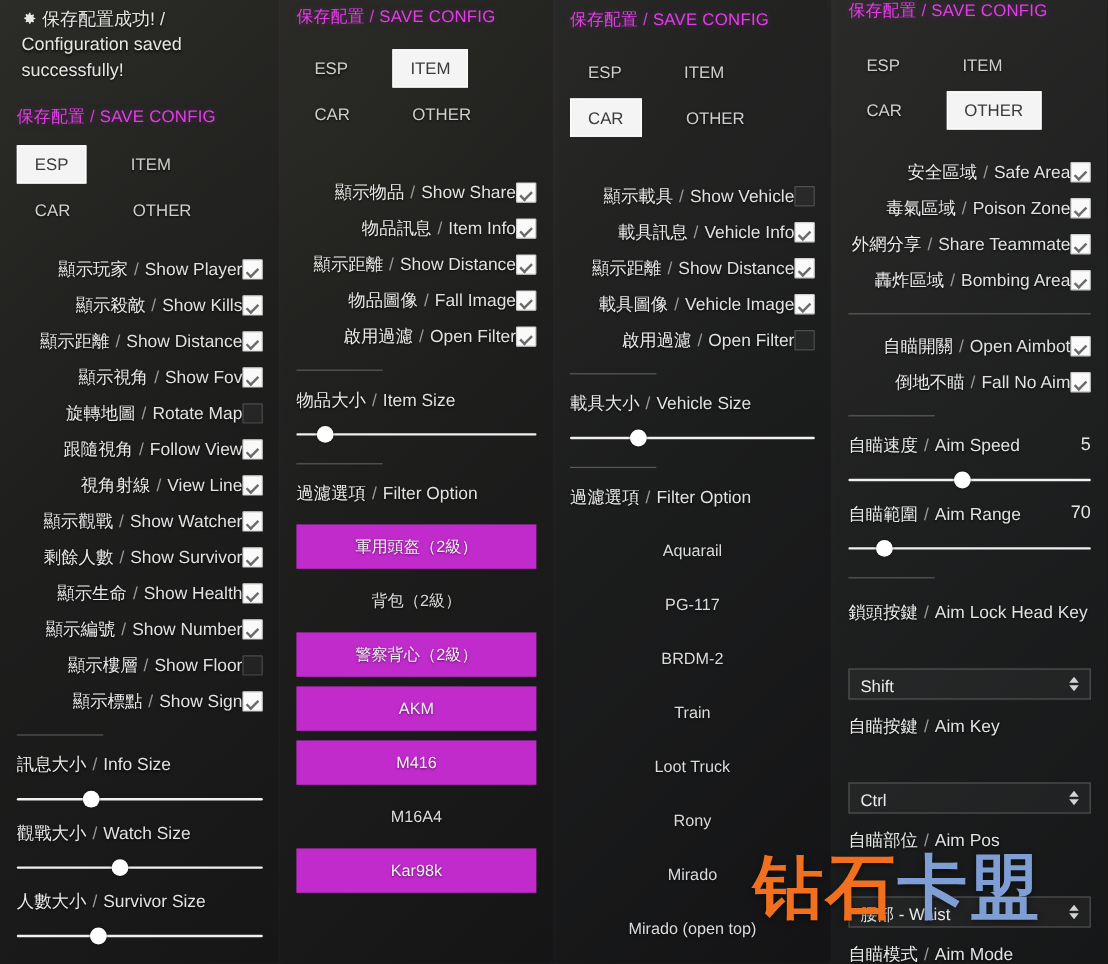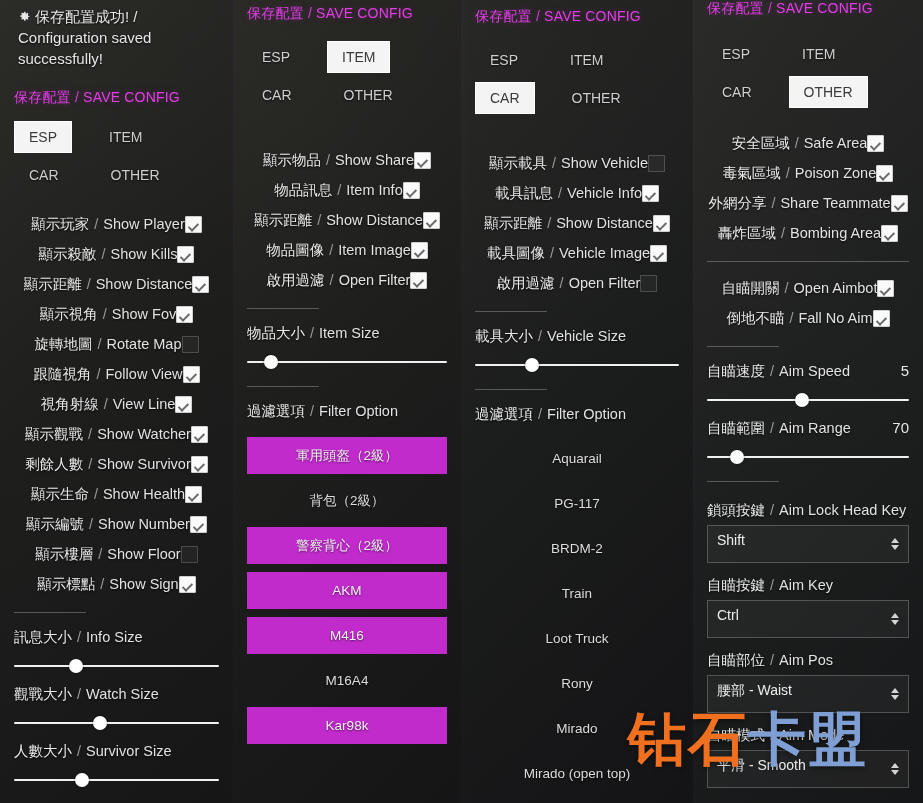--- a/index.html
+++ b/index.html
@@ -64,21 +64,21 @@
     cursor: pointer; margin-right: 22px; margin-bottom: 6px;
     text-shadow: 0 1px 2px rgba(0,0,0,.7);
   }
   .tab.active {
     background: #f4f4f4; color: #3a3a3a; border: 1px solid #ffffff;
     text-shadow: none;
   }
 
   
   .row {
-    display: flex; align-items: center; justify-content: center;
+    display: flex; align-items: center; justify-content: flex-end;
     padding: 5px 0; min-height: 30px;
   }
   .row-label { font-size: 14.5px; white-space: nowrap; }
   .cn { color: #eaeaea; text-shadow: 0 1px 2px rgba(0,0,0,.75); }
   .sl { color: #9a9a9a; margin: 0 5px; }
   .en { color: #e2e2e2; text-shadow: 0 1px 2px rgba(0,0,0,.75); }
 
   .cbox {
     width: 17px; height: 17px; flex: 0 0 17px;
     background: #fafafa; border: 1px solid #cfcfcf;
@@ -113,26 +113,27 @@
     height: 37px; line-height: 37px; text-align: center; font-size: 13.5px;
     color: #f2f2f2; margin: 8px 0; cursor: pointer; user-select: none;
     text-shadow: 0 1px 2px rgba(0,0,0,.55);
   }
   .fbtn.on { background: #c12bcc; }
   .fbtn.off { background: transparent; color: #dcdcdc; }
 
   
   .sel-label { font-size: 14.5px; padding: 8px 0 5px 0; }
   .sel {
-    position: relative; height: 38px; line-height: 28px;
+    position: relative; height: 26px; line-height: 28px;
     background: rgba(255,255,255,0.045);
     border: 1px solid rgba(255,255,255,0.22);
     color: #ececec; font-size: 14px; padding: 0 26px 0 9px;
     cursor: pointer; white-space: nowrap; overflow: hidden;
     margin-bottom: 5px;
+    margin-top: 32px;
   }
   .sel .arrows { position: absolute; right: 9px; top: 50%; transform: translateY(-50%);
     display: flex; flex-direction: column; gap: 2px; }
   .sel .arrows i { display:block; width: 0; height: 0; border-left: 4px solid transparent;
     border-right: 4px solid transparent; }
   .sel .arrows i.up { border-bottom: 5px solid #d4d4d4; }
   .sel .arrows i.dn { border-top: 5px solid #d4d4d4; }
 
   
   .watermark {
@@ -291,21 +292,21 @@
         </div>
         <div class="row">
           <span class="row-label"><span class="cn">物品訊息</span><span class="sl">/</span><span class="en">Item Info</span></span>
           <div class="cbox on"></div>
         </div>
         <div class="row">
           <span class="row-label"><span class="cn">顯示距離</span><span class="sl">/</span><span class="en">Show Distance</span></span>
           <div class="cbox on"></div>
         </div>
         <div class="row">
-          <span class="row-label"><span class="cn">物品圖像</span><span class="sl">/</span><span class="en">Item Image</span></span>
+          <span class="row-label"><span class="cn">物品圖像</span><span class="sl">/</span><span class="en">Fall Image</span></span>
           <div class="cbox on"></div>
         </div>
         <div class="row">
           <span class="row-label"><span class="cn">啟用過濾</span><span class="sl">/</span><span class="en">Open Filter</span></span>
           <div class="cbox on"></div>
         </div>
       </div>
     <div class="divider"></div>
     <div class="sect">
       <span class="row-label">

